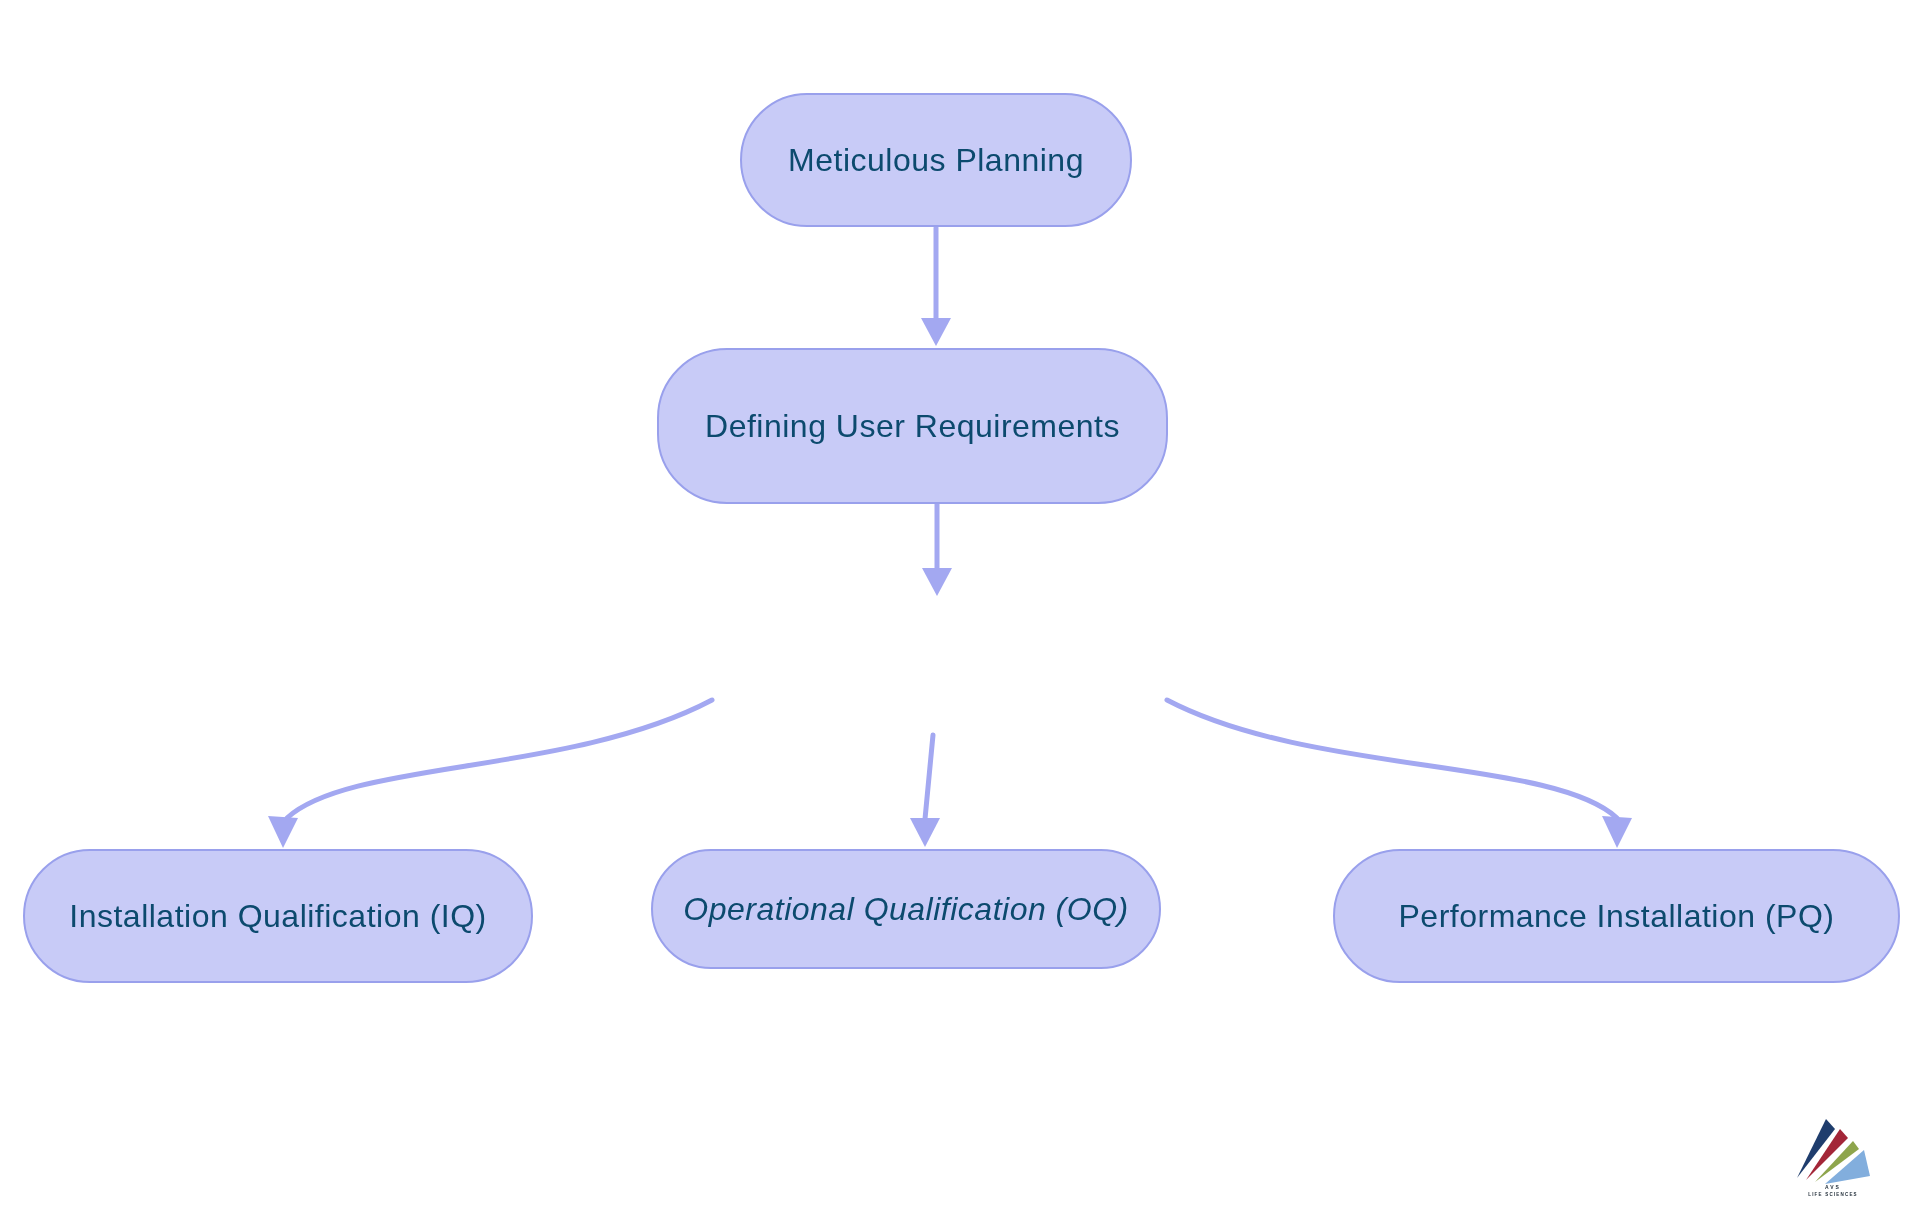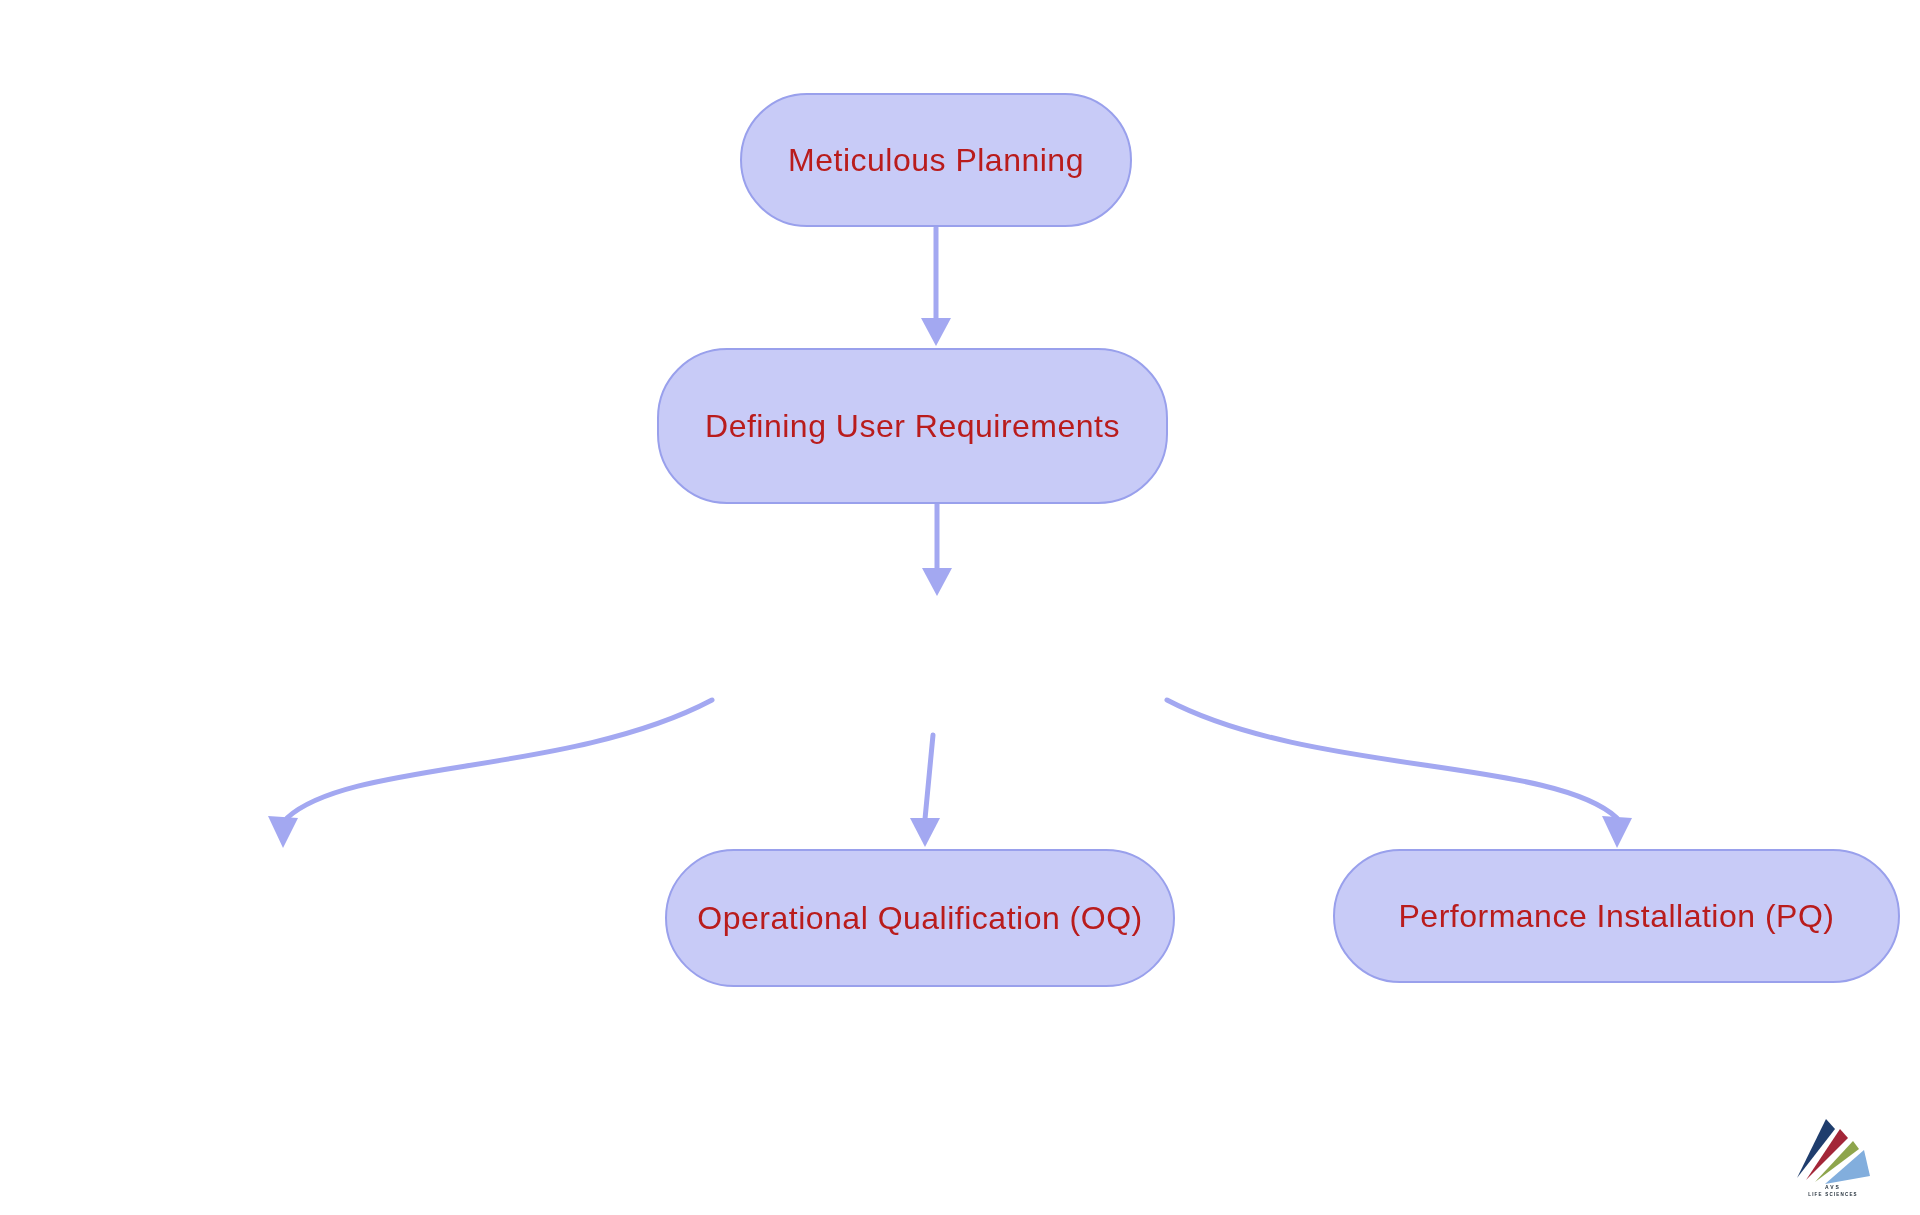--- a/index.html
+++ b/index.html
@@ -17,31 +17,31 @@
   }
   .flow-node {
     position: absolute;
     box-sizing: border-box;
     background: #c8cbf7;
     border: 2px solid #99a0ec;
     border-radius: 70px;
     display: flex;
     align-items: center;
     justify-content: center;
-    color: #b91c1c;
+    color: #0c4a6e;
     font-size: 32px;
     letter-spacing: 0.5px;
     text-align: center;
     white-space: nowrap;
   }
   #node-planning     { left: 740px;  top: 93px;  width: 392px; height: 134px; }
   #node-requirements { left: 657px;  top: 348px; width: 511px; height: 156px; }
   #node-testing      { left: 707px;  top: 599px; width: 465px; height: 135px; }
   #node-iq           { left: 23px;   top: 849px; width: 510px; height: 134px; }
-  #node-oq           { left: 665px;  top: 849px; width: 510px; height: 138px; }
+  #node-oq           { left: 651px;  top: 849px; width: 510px; height: 120px; font-style: italic; }
   #node-pq           { left: 1333px; top: 849px; width: 567px; height: 134px; }
   #edges-svg {
     position: absolute;
     left: 0; top: 0;
     width: 1920px;
     height: 1215px;
     pointer-events: none;
   }
   .edge-line {
     stroke: #a3a8f1;
@@ -94,20 +94,23 @@
 
   <div class="flow-node" id="node-planning">
     <span>Meticulous Planning</span>
   </div>
 
   <div class="flow-node" id="node-requirements">
     <span>Defining User Requirements</span>
   </div>
 
 
+  <div class="flow-node" id="node-iq">
+    <span>Installation Qualification (IQ)</span>
+  </div>
 
   <div class="flow-node" id="node-oq">
     <span>Operational Qualification (OQ)</span>
   </div>
 
   <div class="flow-node" id="node-pq">
     <span>Performance Installation (PQ)</span>
   </div>
 
   <svg id="brand-logo" viewBox="0 0 88 84">

